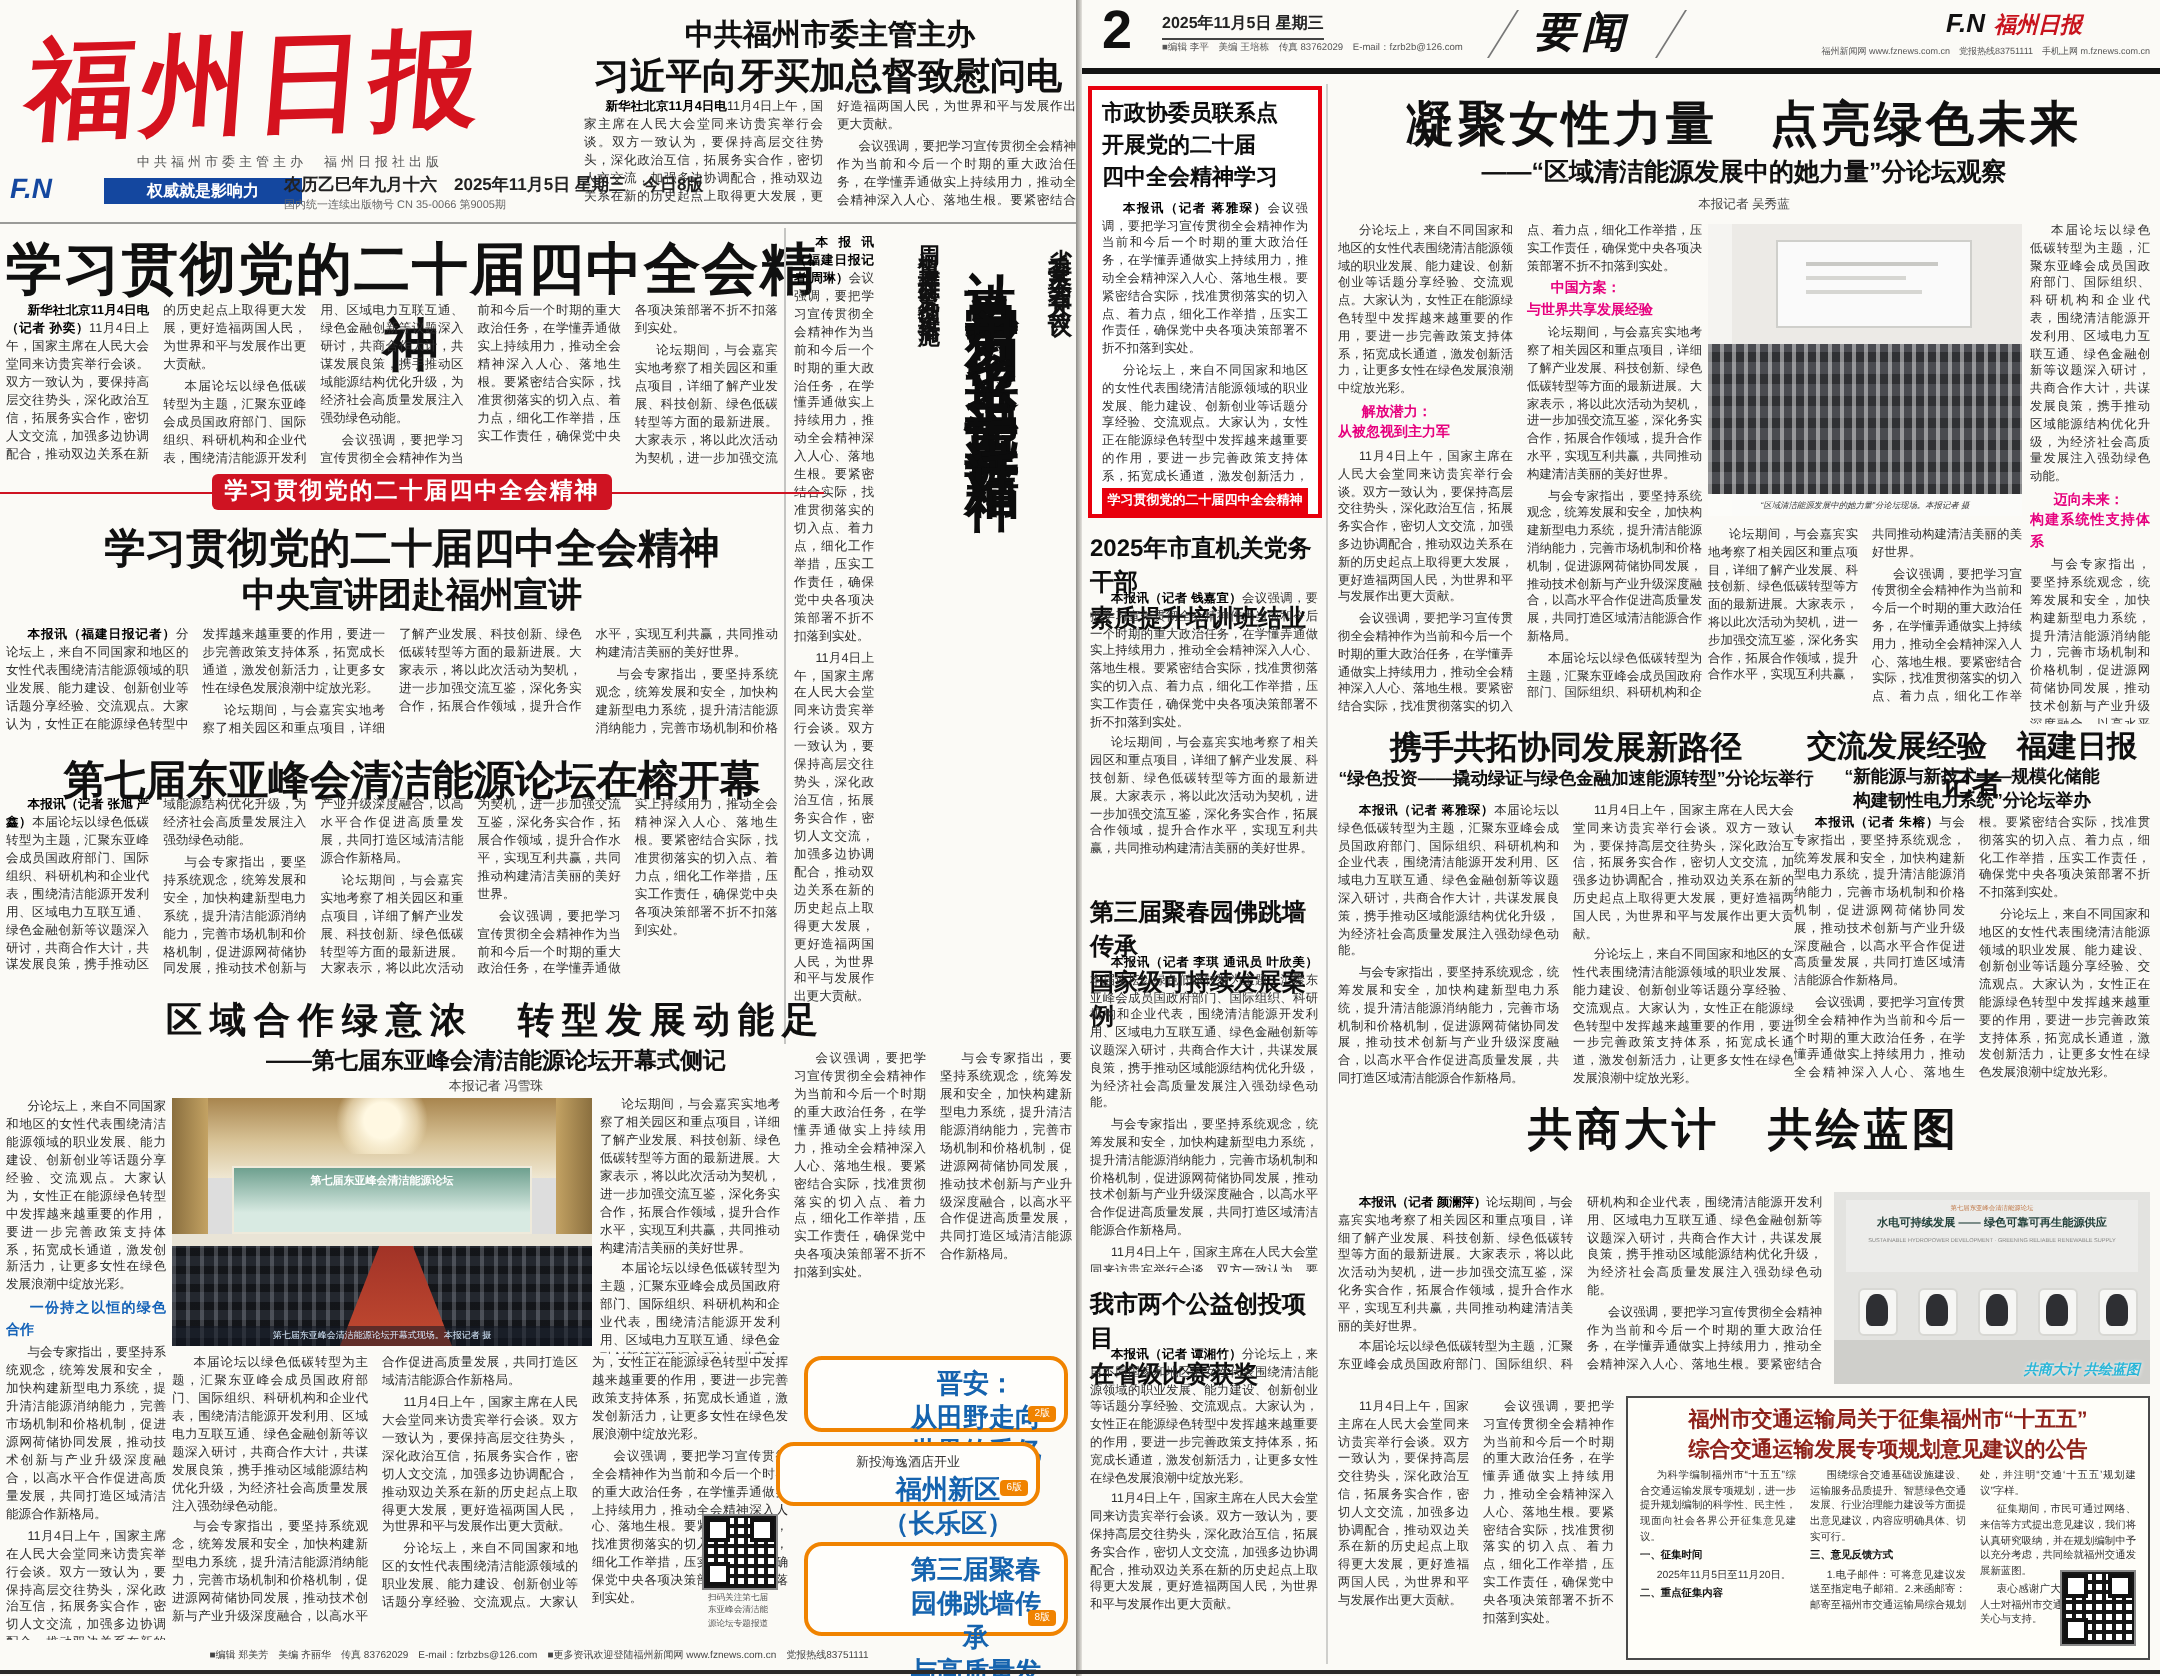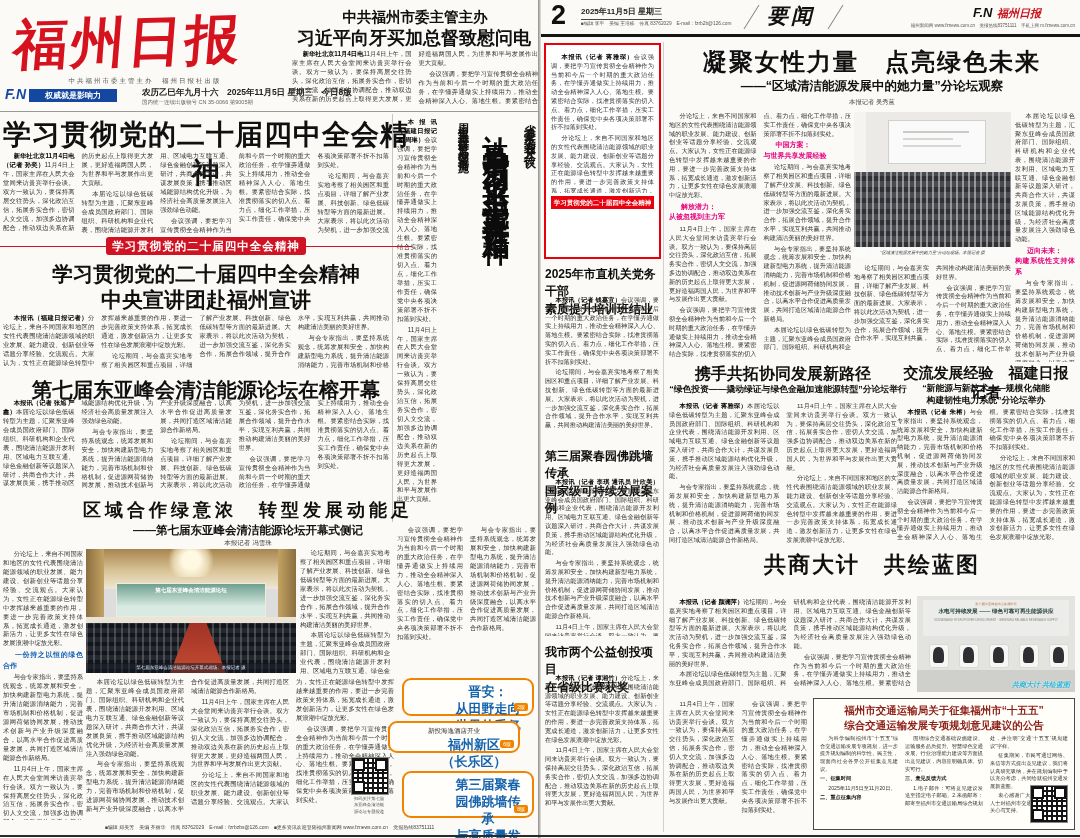--- a/index.html
+++ b/index.html
@@ -61,21 +61,21 @@
     <div class="ab c" style="left:20px;top:77px;width:250px;font-size:6.5px;color:#555;letter-spacing:2px;">中共福州市委主管主办　福州日报社出版</div>
 
     <div class="ab c hl" style="left:292px;top:8px;width:246px;font-size:14.5px;">中共福州市委主管主办</div>
     <div class="ab c hl" style="left:288px;top:26px;width:252px;font-size:18px;">习近平向牙买加总督致慰问电</div>
     <div class="ab bsm cols2" style="left:292px;top:50px;width:246px;height:57px;">
       <p><span class="byl">新华社北京11月4日电</span><span>11月4日上午，国家主席在人民大会堂同来访贵宾举行会谈。双方一致认为，要保持高层交往势头，深化政治互信，拓展务实合作，密切人文交流，加强多边协调配合，推动双边关系在新的历史起点上取得更大发展，更好造福两国人民，为世界和平与发展作出更大贡献。</span></p>
       <p>会议强调，要把学习宣传贯彻全会精神作为当前和今后一个时期的重大政治任务，在学懂弄通做实上持续用力，推动全会精神深入人心、落地生根。要紧密结合实际，找准贯彻落实的切入点、着力点，细化工作举措，压实工作责任，确保党中央各项决策部署不折不扣落到实处。</p>
     </div>
 
     <div class="ab" style="left:5px;top:86px;font-size:14px;font-weight:800;font-style:italic;color:#14479f;">F.N</div>
-    <div class="ab fnbox" style="left:29px;top:89px;width:88px;">权威就是影响力</div>
+    <div class="ab fnbox" style="left:52px;top:89px;width:99px;">权威就是影响力</div>
     <div class="ab" style="left:142px;top:87px;width:290px;font-size:8.5px;font-weight:700;color:#222;">农历乙巳年九月十六　2025年11月5日 星期三　今日8版</div>
     <div class="ab" style="left:142px;top:99px;width:290px;font-size:5.5px;color:#666;">国内统一连续出版物号 CN 35-0066 第9005期</div>
     <div class="ab rule" style="left:0;top:111px;width:539px;"></div>
 
     <div class="ab c hl" style="left:0;top:116px;width:412px;font-size:28px;letter-spacing:1px;">学习贯彻党的二十届四中全会精神</div>
     <div class="ab bsm cols5" style="left:3px;top:152px;width:386px;height:84px;">
       <p><span class="byl">新华社北京11月4日电（记者 孙奕）</span><span>11月4日上午，国家主席在人民大会堂同来访贵宾举行会谈。双方一致认为，要保持高层交往势头，深化政治互信，拓展务实合作，密切人文交流，加强多边协调配合，推动双边关系在新的历史起点上取得更大发展，更好造福两国人民，为世界和平与发展作出更大贡献。</span></p>
       <p>本届论坛以绿色低碳转型为主题，汇聚东亚峰会成员国政府部门、国际组织、科研机构和企业代表，围绕清洁能源开发利用、区域电力互联互通、绿色金融创新等议题深入研讨，共商合作大计，共谋发展良策，携手推动区域能源结构优化升级，为经济社会高质量发展注入强劲绿色动能。</p>
       <p>会议强调，要把学习宣传贯彻全会精神作为当前和今后一个时期的重大政治任务，在学懂弄通做实上持续用力，推动全会精神深入人心、落地生根。要紧密结合实际，找准贯彻落实的切入点、着力点，细化工作举措，压实工作责任，确保党中央各项决策部署不折不扣落到实处。</p>
       <p>论坛期间，与会嘉宾实地考察了相关园区和重点项目，详细了解产业发展、科技创新、绿色低碳转型等方面的最新进展。大家表示，将以此次活动为契机，进一步加强交流互鉴，深化务实合作，拓展合作领域，提升合作水平，实现互利共赢，共同推动构建清洁美丽的美好世界。</p>
@@ -89,21 +89,21 @@
     <div class="ab vblock" style="left:440px;top:114px;width:98px;height:410px;">
       <div class="vk">省委常委会召开会议</div>
       <div class="vt">认真学习贯彻习近平总书记重要讲话精神</div>
       <div class="vs">周祖翼主持并研究贯彻落实措施</div>
     </div>
 
     <div class="ab" style="left:0;top:246px;width:412px;border-top:1px solid #cf1322;"></div>
     <div class="ab banner c" style="left:106px;top:237px;width:200px;height:18px;line-height:18px;font-size:11.5px;letter-spacing:1px;">学习贯彻党的二十届四中全会精神</div>
 
     <div class="ab c hl" style="left:0;top:260px;width:412px;font-size:20.5px;">学习贯彻党的二十届四中全会精神</div>
-    <div class="ab c hl" style="left:0;top:286px;width:412px;font-size:21px;">中央宣讲团赴福州宣讲</div>
+    <div class="ab c hl" style="left:0;top:286px;width:412px;font-size:17px;">中央宣讲团赴福州宣讲</div>
     <div class="ab bsm cols4" style="left:3px;top:314px;width:386px;height:60px;">
       <p><span class="byl">本报讯（福建日报记者）</span><span>分论坛上，来自不同国家和地区的女性代表围绕清洁能源领域的职业发展、能力建设、创新创业等话题分享经验、交流观点。大家认为，女性正在能源绿色转型中发挥越来越重要的作用，要进一步完善政策支持体系，拓宽成长通道，激发创新活力，让更多女性在绿色发展浪潮中绽放光彩。</span></p>
       <p>论坛期间，与会嘉宾实地考察了相关园区和重点项目，详细了解产业发展、科技创新、绿色低碳转型等方面的最新进展。大家表示，将以此次活动为契机，进一步加强交流互鉴，深化务实合作，拓展合作领域，提升合作水平，实现互利共赢，共同推动构建清洁美丽的美好世界。</p>
       <p>与会专家指出，要坚持系统观念，统筹发展和安全，加快构建新型电力系统，提升清洁能源消纳能力，完善市场机制和价格机制，促进源网荷储协同发展，推动技术创新与产业升级深度融合，以高水平合作促进高质量发展，共同打造区域清洁能源合作新格局。</p>
     </div>
 
     <div class="ab c hl" style="left:0;top:376px;width:412px;font-size:20.5px;">第七届东亚峰会清洁能源论坛在榕开幕</div>
     <div class="ab bsm cols5" style="left:3px;top:399px;width:386px;height:93px;">
       <p><span class="byl">本报讯（记者 张旭 严鑫）</span><span>本届论坛以绿色低碳转型为主题，汇聚东亚峰会成员国政府部门、国际组织、科研机构和企业代表，围绕清洁能源开发利用、区域电力互联互通、绿色金融创新等议题深入研讨，共商合作大计，共谋发展良策，携手推动区域能源结构优化升级，为经济社会高质量发展注入强劲绿色动能。</span></p>
       <p>与会专家指出，要坚持系统观念，统筹发展和安全，加快构建新型电力系统，提升清洁能源消纳能力，完善市场机制和价格机制，促进源网荷储协同发展，推动技术创新与产业升级深度融合，以高水平合作促进高质量发展，共同打造区域清洁能源合作新格局。</p>
@@ -191,20 +191,23 @@
     <div class="ab hl" style="left:226px;top:2px;font-size:21px;font-style:italic;letter-spacing:3px;">要闻</div>
     <div class="ab slash" style="left:294px;top:5px;"></div>
     <div class="ab" style="left:432px;top:3px;">
       <span style="font-size:13px;font-weight:800;font-style:italic;color:#111;">F.N</span>
       <span style="font-size:11px;font-weight:700;font-style:italic;color:#c8131d;font-family:'Liberation Serif',serif;">福州日报</span>
     </div>
     <div class="ab" style="left:300px;top:23px;width:234px;font-size:4.5px;color:#555;text-align:right;">福州新闻网 www.fznews.com.cn　党报热线83751111　手机上网 m.fznews.com.cn</div>
     <div class="ab" style="left:0;top:34px;width:539px;height:3px;background:#141414;"></div>
 
     <div class="ab redbox" style="left:3px;top:43px;width:117px;height:216px;">
+      <div class="colhead pre" style="font-size:11px;">市政协委员联系点
+开展党的二十届
+四中全会精神学习</div>
       <div class="bsm" style="height:140px;margin-top:3px;font-size:6.2px;">
         <p><span class="byl">本报讯（记者 蒋雅琛）</span><span>会议强调，要把学习宣传贯彻全会精神作为当前和今后一个时期的重大政治任务，在学懂弄通做实上持续用力，推动全会精神深入人心、落地生根。要紧密结合实际，找准贯彻落实的切入点、着力点，细化工作举措，压实工作责任，确保党中央各项决策部署不折不扣落到实处。</span></p>
         <p>分论坛上，来自不同国家和地区的女性代表围绕清洁能源领域的职业发展、能力建设、创新创业等话题分享经验、交流观点。大家认为，女性正在能源绿色转型中发挥越来越重要的作用，要进一步完善政策支持体系，拓宽成长通道，激发创新活力，让更多女性在绿色发展浪潮中绽放光彩。</p>
       </div>
       <div class="c" style="background:#e8000d;color:#fff;font-size:6.5px;font-weight:700;height:13px;line-height:13px;margin-top:3px;">学习贯彻党的二十届四中全会精神</div>
     </div>
 
     <div class="ab colhead pre" style="left:4px;top:266px;width:114px;">2025年市直机关党务干部
 素质提升培训班结业</div>
     <div class="ab bsm" style="left:4px;top:296px;width:114px;height:146px;font-size:6.2px;">

